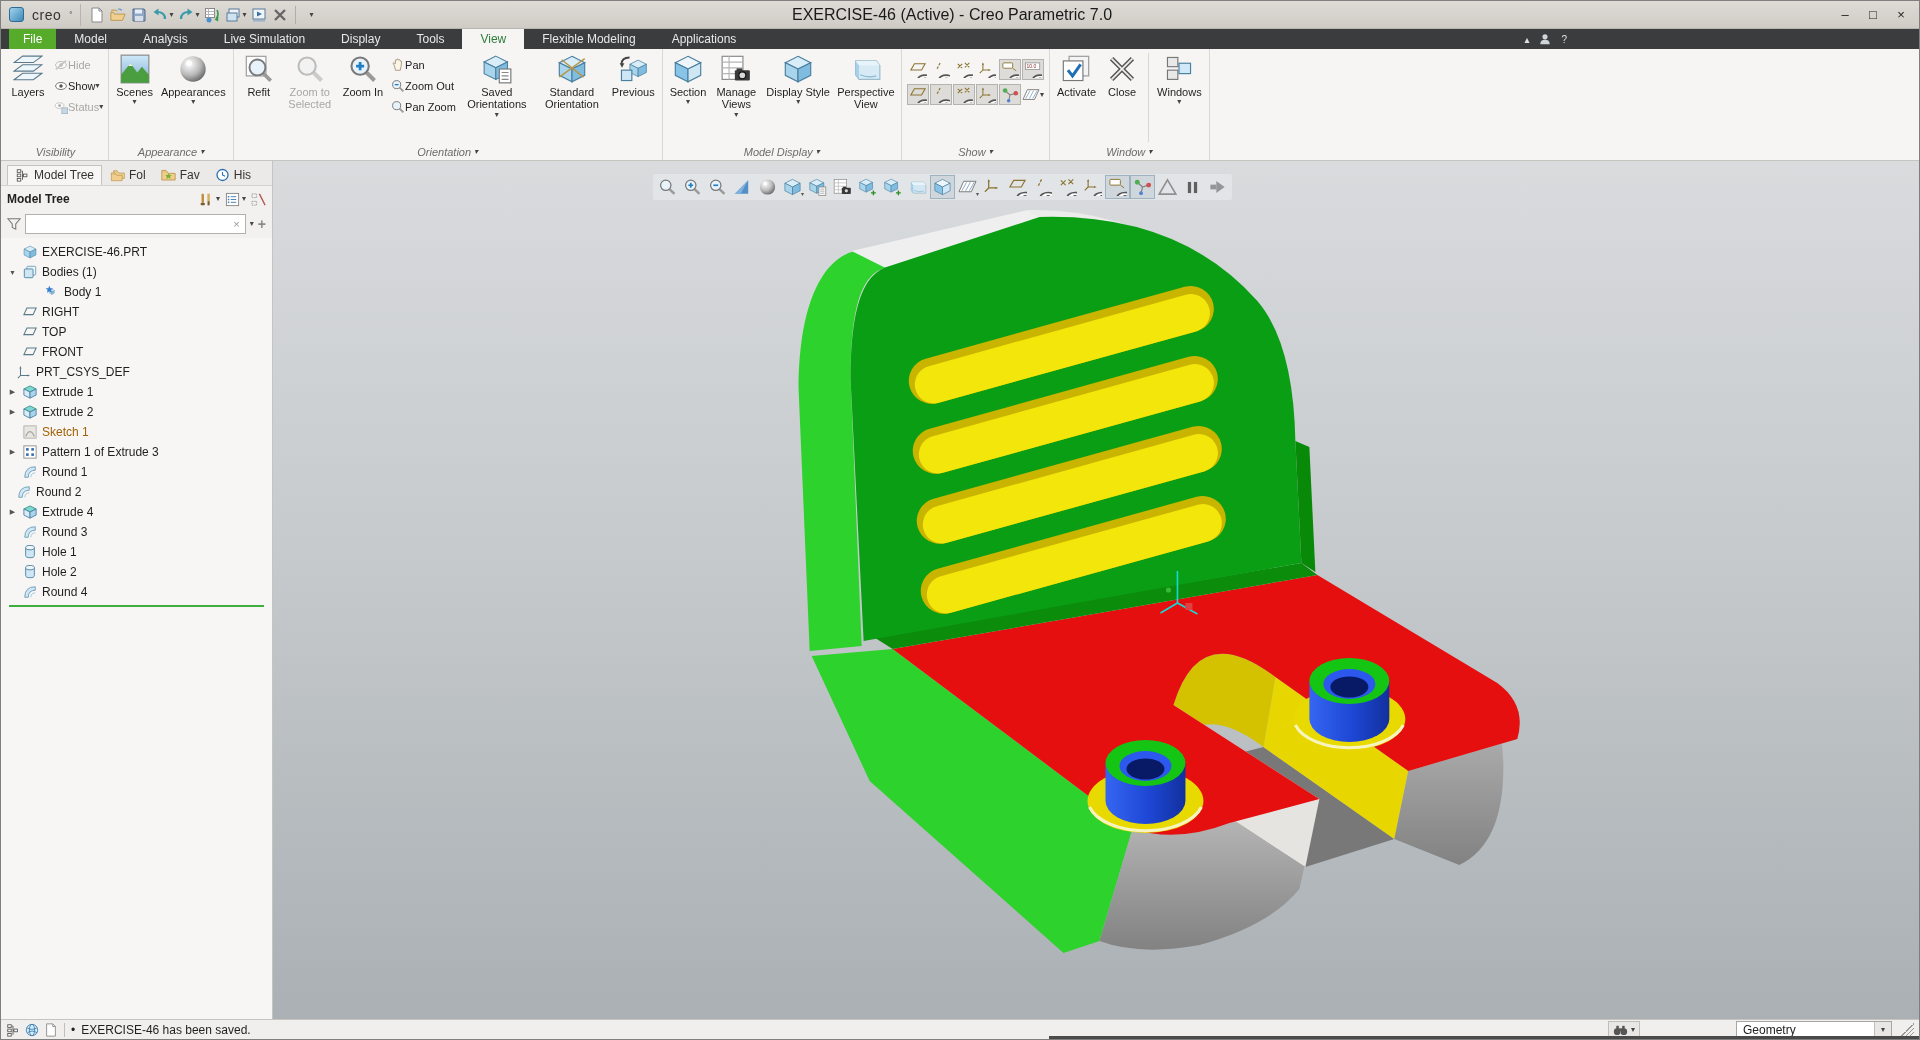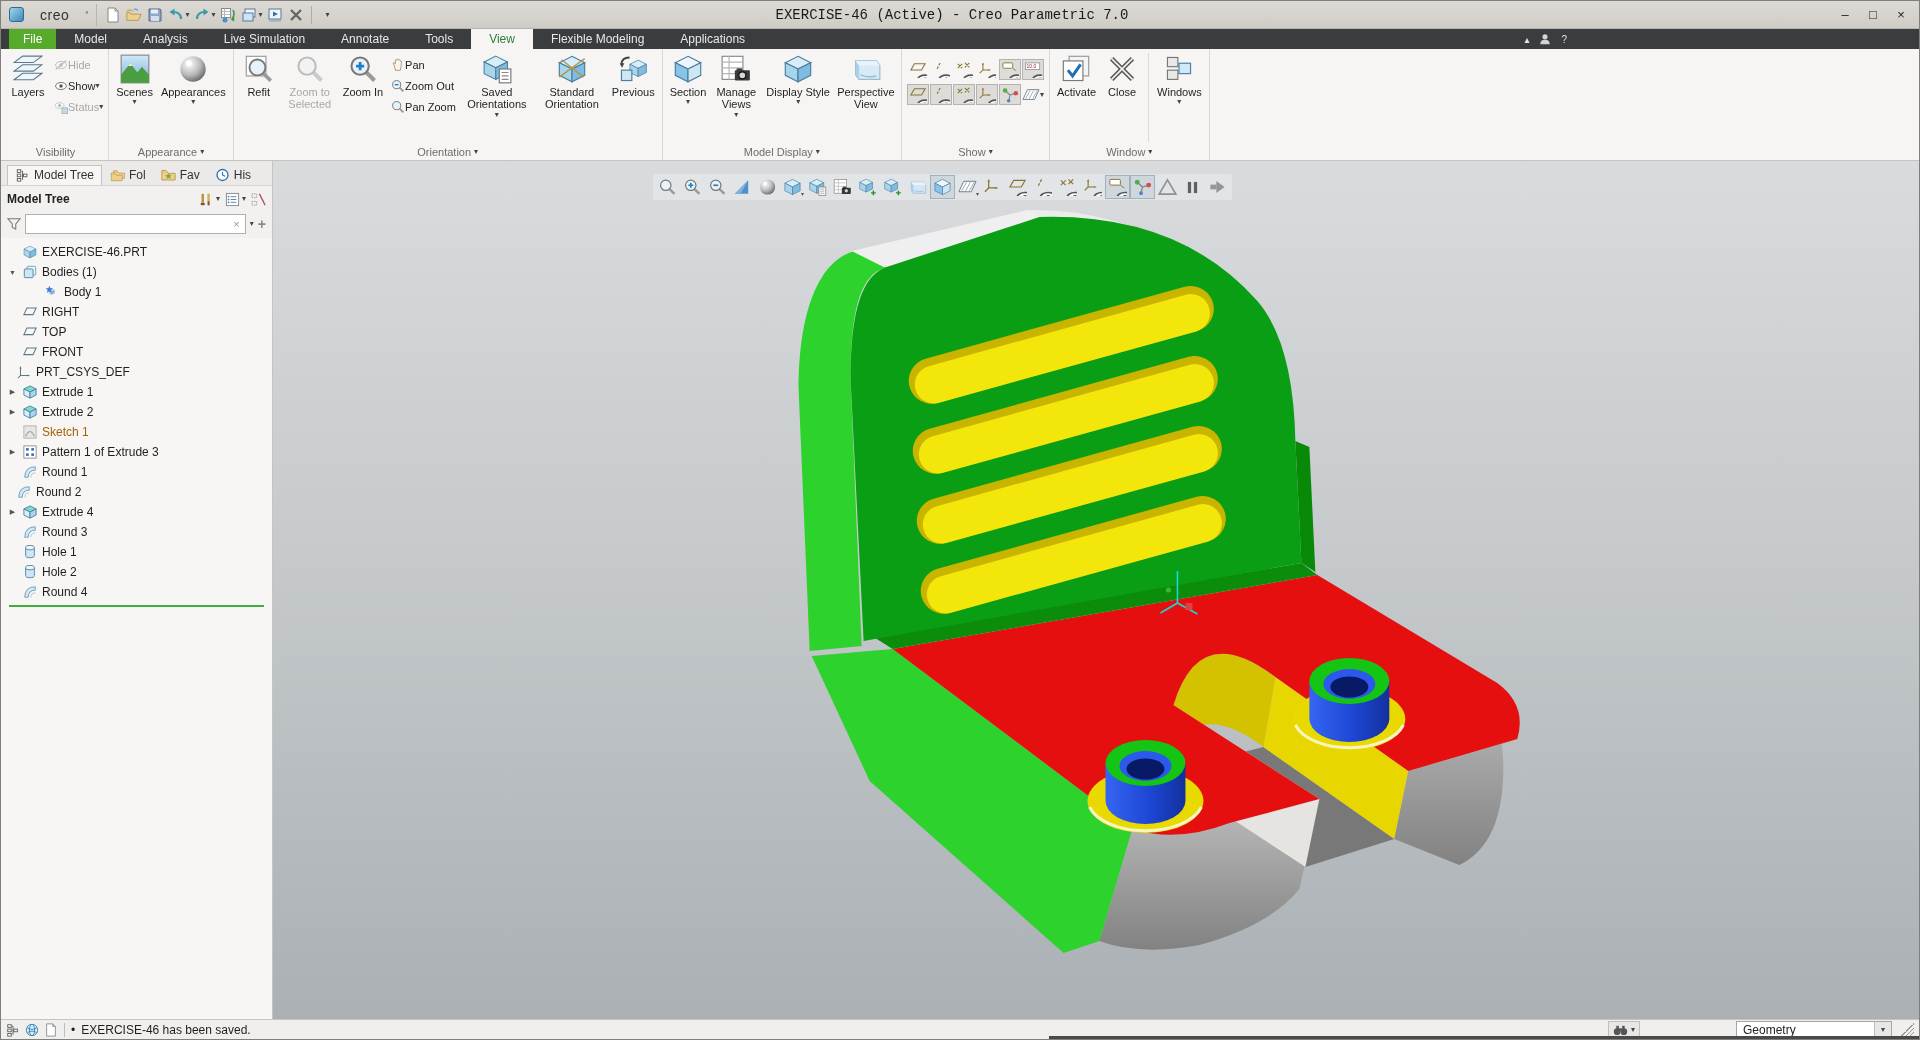--- a/index.html
+++ b/index.html
@@ -6,47 +6,47 @@
   *{box-sizing:border-box;}
   .win{position:relative;width:1920px;height:1040px;background:#f2f1f0;border:1px solid #7f7f7f;
        overflow:hidden;font-family:"Liberation Sans",sans-serif;font-size:12px;color:#222;
        user-select:none;}
   svg{display:block;}
   .ic{flex:0 0 auto;}
 
   
   .titlebar{height:28px;background:linear-gradient(#dedbd6,#cfccc6);display:flex;align-items:center;
             padding:0 4px;position:relative;border-bottom:1px solid #b8b5b0;}
-  .logo{display:flex;align-items:center;gap:16px;padding:0 8px 0 4px;}
+  .logo{display:flex;align-items:center;gap:8px;padding:0 8px 0 4px;}
   .logobox{width:15px;height:15px;border-radius:3px;background:linear-gradient(135deg,#9fd4ee,#3f88b8);border:1px solid #2e6a94;}
   .logotext{font-size:14px;color:#333;letter-spacing:.5px;}
   .logomark{font-size:8px;vertical-align:top;color:#333;}
   .qat{display:flex;align-items:center;gap:1px;border-left:1px solid #b8b5b0;padding-left:6px;}
   .qbtn{height:22px;min-width:20px;display:flex;align-items:center;justify-content:center;padding:0 2px;gap:1px;}
   .qbtn svg{width:16px;height:16px;}
   .qsep{width:1px;height:18px;background:#b0ada8;margin:0 4px;}
   .caret{font-size:8px;color:#444;line-height:1;}
-  .wtitle{position:absolute;left:0;right:16px;text-align:center;font-size:14px;color:#1a1a1a;pointer-events:none;font-family:Liberation Mono, monospace;}
+  .wtitle{position:absolute;left:0;right:16px;text-align:center;font-size:16px;color:#1a1a1a;pointer-events:none;}
   .wctrls{margin-left:auto;display:flex;align-items:center;}
   .wbtn{width:28px;height:22px;display:flex;align-items:center;justify-content:center;font-size:13px;color:#222;}
 
   
   .tabbar{height:20px;background:#3a3c3e;display:flex;align-items:stretch;padding-left:8px;position:relative;}
   .tab{display:flex;align-items:center;padding:0 18px;color:#e8e8e8;font-size:12px;white-space:nowrap;}
   .tab.file{background:#57ab2b;color:#fff;padding:0 14px;}
   .tab.active{background:#f6f5f4;color:#2f7d3a;}
   .tabicons{position:absolute;right:352px;top:0;height:20px;display:flex;align-items:center;gap:10px;color:#e0e0e0;}
   .tabicons .ti{font-size:10px;display:flex;align-items:center;}
   .tabicons svg{width:12px;height:12px;}
 
   
   .ribbon{height:112px;background:#f6f5f4;border-bottom:1px solid #c6c4c1;display:flex;align-items:stretch;padding-left:2px;}
   .rgroup{display:flex;flex-direction:column;border-right:1px solid #dad8d5;padding:2px 3px 0;}
   .rbody{flex:1;display:flex;align-items:flex-start;}
-  .glabel{height:16px;display:flex;align-items:center;justify-content:center;gap:3px;color:#6e6c68;font-size:11px;}
+  .glabel{height:16px;display:flex;align-items:center;justify-content:center;gap:3px;color:#6e6c68;font-size:11px;font-style:italic;}
   .bigbtn{display:flex;flex-direction:column;align-items:center;text-align:center;font-size:11px;line-height:1.12;
           padding:3px 4px 0;color:#1f1f1f;min-width:44px;}
   .bigbtn svg{width:30px;height:30px;margin-bottom:2px;}
   .bigbtn .lbl{display:flex;flex-direction:column;align-items:center;}
   .bigbtn.dis{color:#a9a7a3;}
   .bigbtn.dis svg{opacity:.45;filter:grayscale(1);}
   .smallcol{display:flex;flex-direction:column;gap:5px;padding:6px 2px 0 4px;}
   .smallbtn{display:flex;align-items:center;height:16px;font-size:11px;white-space:nowrap;}
   .smallbtn svg{width:14px;height:14px;}
   .smallbtn.dis{color:#a9a7a3;}
@@ -513,21 +513,21 @@
       <div class="wbtn">□</div>
       <div class="wbtn">×</div>
     </div>
   </div>
 
   <div class="tabbar">
     <div class="tab file">File</div>
     <div class="tab">Model</div>
     <div class="tab">Analysis</div>
     <div class="tab">Live Simulation</div>
-    <div class="tab">Annotate</div>
+    <div class="tab">Display</div>
     <div class="tab">Tools</div>
     <div class="tab active">View</div>
     <div class="tab">Flexible Modeling</div>
     <div class="tab">Applications</div>
     <div class="tabicons">
       <span class="ti">▴</span>
       <span class="ti">
           <svg class="ic">
             <use href="#s-person"></use>
           </svg>

